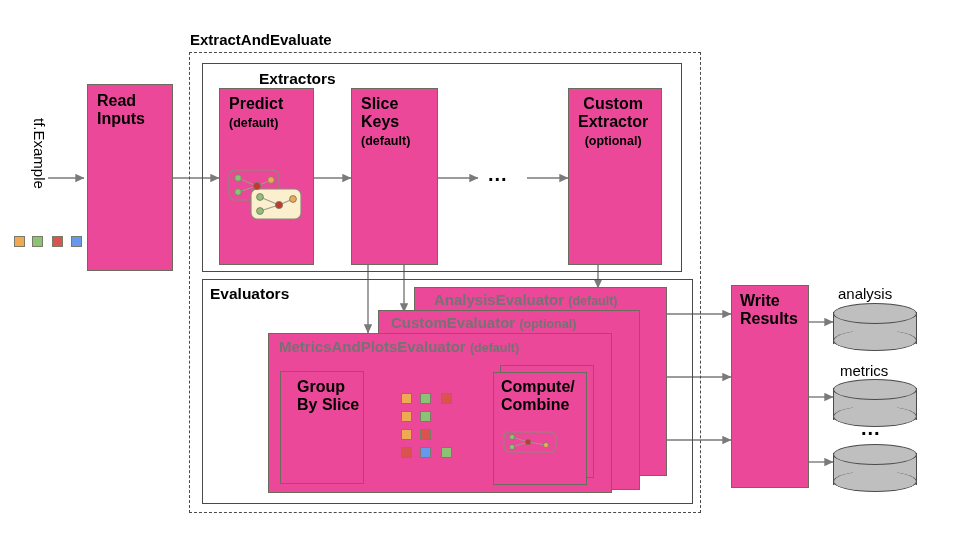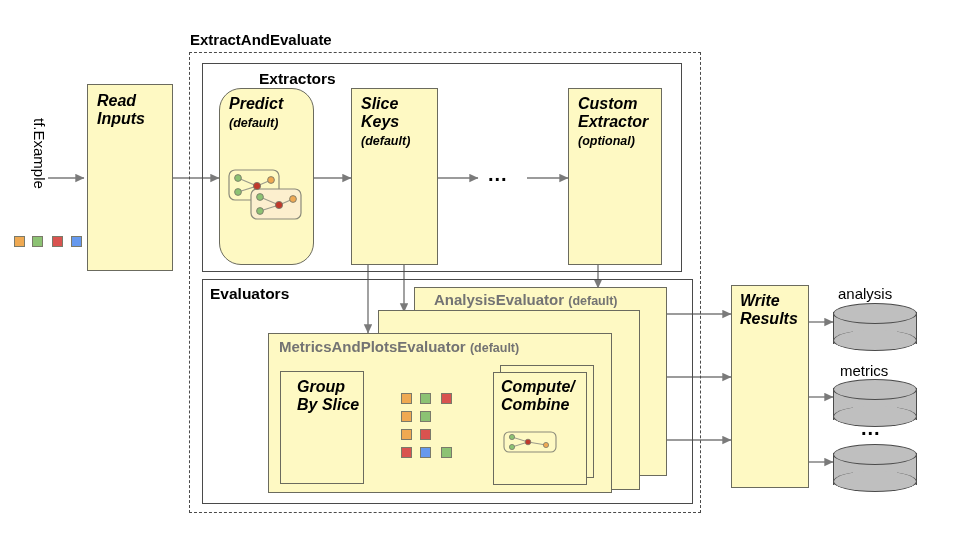--- a/index.html
+++ b/index.html
@@ -3,21 +3,21 @@
 <meta charset="utf-8">
 <style>
   html,body{margin:0;padding:0;background:#ffffff;}
   body{width:960px;height:540px;overflow:hidden;
        font-family:"Liberation Sans","DejaVu Sans",sans-serif;}
   #stage{position:relative;width:960px;height:540px;background:#fff;}
 
   .box{position:absolute;box-sizing:border-box;}
 
   
-  .proc{background:#fef9c3;border:1.3px solid #6b6b5e;font-style:italic;}
+  .proc{background:#ec4899;border:1.3px solid #6b6b5e;}
   
   .cont{background:transparent;border:1.3px solid #4a4a4a;}
   .dashed{background:transparent;border:1.6px dashed #4a4a4a;}
 
   .hdr-out{position:absolute;font-weight:bold;font-size:15px;color:#000;}
   .grp-ttl{position:absolute;font-weight:bold;font-size:15.5px;color:#000;}
 
   .bigname{position:absolute;font-weight:bold;font-size:16px;line-height:18px;color:#000;}
   .small-par{font-weight:bold;font-size:12.5px;}
 
@@ -100,21 +100,21 @@
       <span>Inputs</span>
     </div>
   </div>
 
   <div class="hdr-out" style="left:190px;top:31px;text-align:right;">ExtractAndEvaluate</div>
   <div class="box dashed" style="left:189px;top:52px;width:512px;height:461px;"></div>
 
   <div class="box cont" style="left:202px;top:63px;width:480px;height:209px;"></div>
   <div class="grp-ttl" style="left:215px;top:70px;margin-left:44px;">Extractors</div>
 
-  <div class="box proc" style="left:219px;top:88px;width:95px;height:177px;border-radius:22px;">
+  <div class="box proc" style="left:219px;top:88px;width:95px;height:177px;">
     <div class="bigname" style="left:9px;top:6px;">
       <span>Predict</span><br>
       <span class="small-par">(default)</span>
     </div>
 
     <svg style="position:absolute;left:5px;top:78px;" width="82" height="60" viewBox="0 0 82 60">
       <rect x="4" y="3" width="50" height="30" rx="6" fill="none" stroke="#8a8a7a" stroke-width="1.2"></rect>
       <rect x="26" y="22" width="50" height="30" rx="6" fill="#FCEFCE" stroke="#8a8a7a" stroke-width="1.2"></rect>
       <g stroke="#9a9a8a" stroke-width="1.1">
         <line x1="13" y1="11" x2="32" y2="19"></line>
@@ -140,39 +140,43 @@
   <div class="box proc" style="left:351px;top:88px;width:87px;height:177px;">
     <div class="bigname" style="left:9px;top:6px;">
       <span>Slice</span><br>
       <span>Keys</span><br>
       <span class="small-par">(default)</span>
     </div>
   </div>
 
   <div class="dots" style="left:488px;top:163px;">...</div>
 
-  <div class="box proc" style="left:568px;top:88px;width:94px;height:177px;">
+  <div class="box proc" style="left:568px;top:88px;width:94px;height:177px;text-align:center;">
     <div class="bigname" style="left:9px;top:6px;">
       <span>Custom</span><br>
       <span>Extractor</span><br>
       <span class="small-par">(optional)</span>
     </div>
   </div>
 
   <div class="box cont" style="left:202px;top:279px;width:491px;height:225px;"></div>
   <div class="grp-ttl" style="left:210px;top:285px;">Evaluators</div>
 
   <div class="box proc" style="left:414px;top:287px;width:253px;height:189px;">
   </div>
   <div class="evname" style="left:434px;top:291px;">
     <span>AnalysisEvaluator</span>
     <span class="opt">(default)</span>
   </div>
 
   <div class="box proc" style="left:378px;top:310px;width:262px;height:180px;">
+  </div>
+  <div class="evname" style="left:391px;top:314px;">
+    <span>CustomEvaluator</span>
+    <span class="opt">(optional)</span>
   </div>
 
   <div class="box proc" style="left:268px;top:333px;width:344px;height:160px;">
   </div>
   <div class="evname" style="left:279px;top:338px;">
     <span>MetricsAndPlotsEvaluator</span>
     <span class="opt">(default)</span>
   </div>
 
   <div class="box proc" style="left:280px;top:371px;width:84px;height:113px;">

